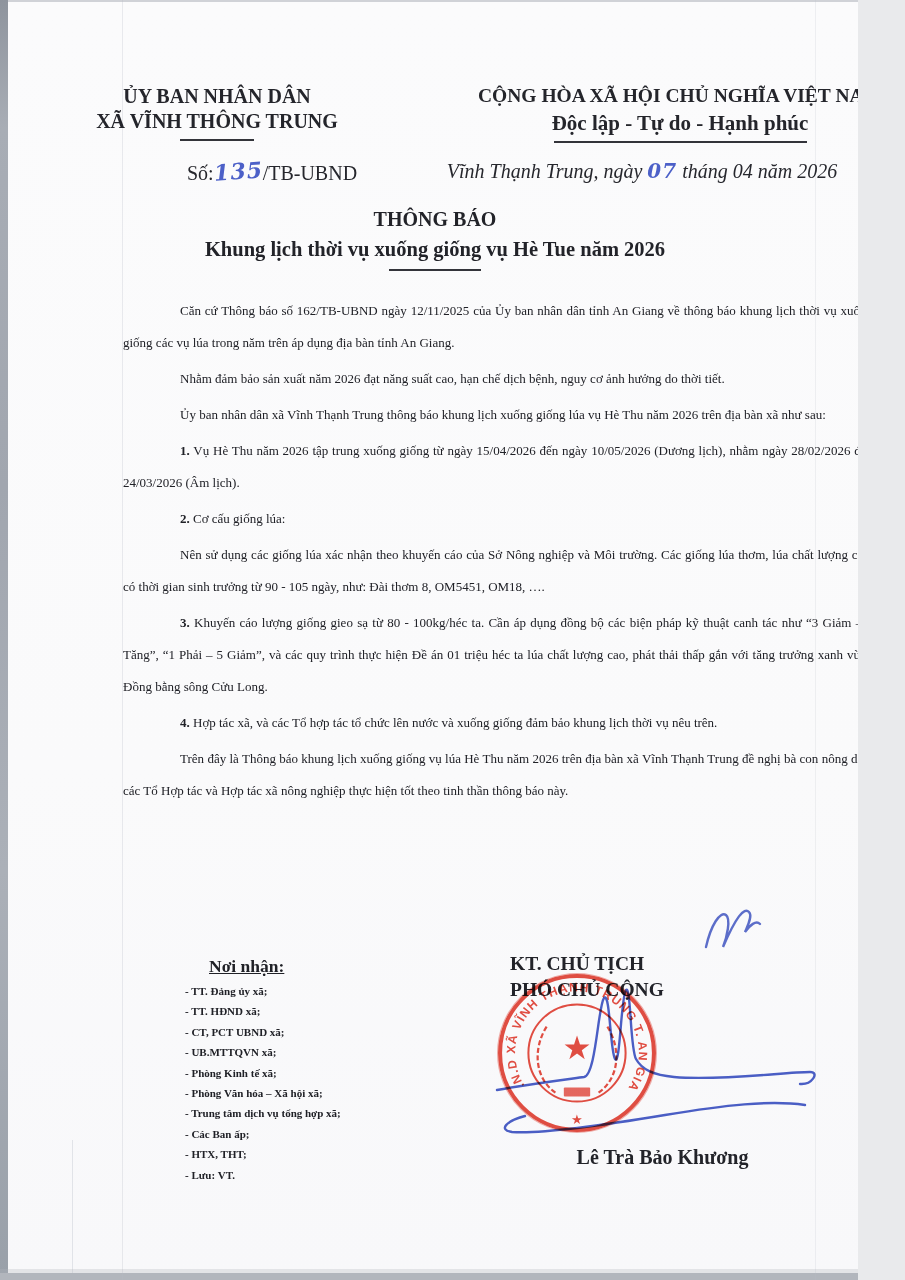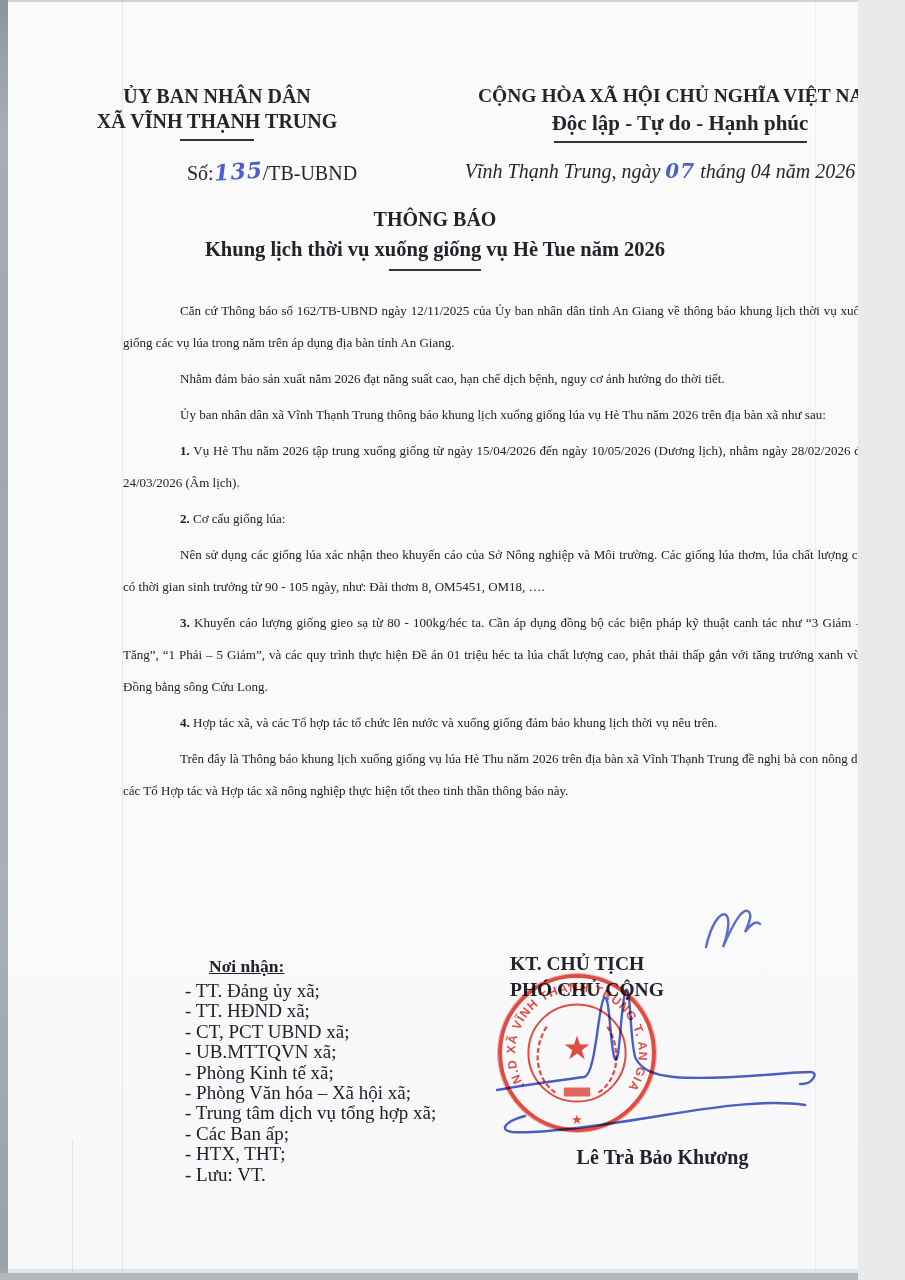--- a/index.html
+++ b/index.html
@@ -25,41 +25,41 @@
   .hdr-right{position:absolute;left:450px;top:84px;width:460px;text-align:center;color:#24252b;}
   .hdr-right .l1{font-weight:bold;font-size:19.5px;line-height:24px;}
   .hdr-right .l2{font-weight:bold;font-size:21px;line-height:26px;margin-top:2px;}
   .rule{height:0;border-bottom:2px solid #33343a;margin:5px auto 0;}
   .rule.left-rule{width:74px;}
   .rule.right-rule{width:253px;}
   .doc-number{position:absolute;left:187px;top:159px;font-size:20px;color:#26272d;}
   .hand{color:#4c60c8;font-style:italic;font-weight:bold;
     font-family:"DejaVu Serif", serif;letter-spacing:1px;}
   .doc-number .hand{font-size:22px;display:inline-block;transform:rotate(-4deg);position:relative;top:-1px;}
-  .date-line{position:absolute;left:430px;top:159px;width:460px;text-align:center;
+  .date-line{position:absolute;left:412px;top:159px;width:460px;text-align:center;
     font-style:italic;font-size:20px;color:#26272d;}
   .date-line .hand{font-size:20px;}
 
   
   .title{position:absolute;left:125px;top:206px;width:620px;text-align:center;
     font-weight:bold;color:#222329;}
   .title .t1{font-size:20px;line-height:26px;}
   .title .t2{font-size:20.5px;line-height:26px;margin-top:4px;}
   .title .rule{width:92px;margin-top:7px;}
 
   
   .body-text{position:absolute;left:123px;top:295px;width:750px;
     font-size:13px;line-height:32px;text-align:justify;color:#202127;}
   .body-text p{margin:0 0 4px 0;text-indent:57px;}
   .body-text b{font-weight:bold;}
 
   
   .recipients{position:absolute;left:185px;top:956px;width:320px;color:#202127;}
   .recipients .head{font-weight:bold;text-decoration:underline;font-size:17.5px;margin-bottom:4px;margin-left:24px;}
-  .recipients .item{font-size:19px;line-height:20.4px;}
+  .recipients .item{font-size:11px;line-height:20.4px;font-weight:bold;}
   .sig-titles{position:absolute;left:510px;top:951px;width:305px;text-align:left;
     font-weight:bold;font-size:19.5px;line-height:25.5px;color:#222329;}
   .sig-name{position:absolute;left:510px;top:1146px;width:305px;text-align:center;
     font-weight:bold;font-size:20px;color:#222329;}
 
   .seal{position:absolute;left:496px;top:972px;width:162px;height:162px;
     mix-blend-mode:multiply;opacity:.9;}
   .seal text{font-family:"Liberation Sans", sans-serif;}
   .signature{position:absolute;left:470px;top:958px;width:360px;height:185px;
     mix-blend-mode:multiply;}
@@ -74,21 +74,21 @@
   <div class="edge-left"></div>
   <div class="edge-top"></div>
   <div class="edge-bottom-fade"></div>
   <div class="edge-bottom"></div>
   <div class="fold f1"></div>
   <div class="fold f2"></div>
   <div class="fold f3"></div>
 
   <div class="hdr-left">
     <div>ỦY BAN NHÂN DÂN</div>
-    <div>XÃ VĨNH THẠNH TRUNG</div>
+    <div>XÃ VĨNH THÔNG TRUNG</div>
     <div class="rule left-rule"></div>
   </div>
 
   <div class="hdr-right">
     <div class="l1">CỘNG HÒA XÃ HỘI CHỦ NGHĨA VIỆT NAM</div>
     <div class="l2">Độc lập - Tự do - Hạnh phúc</div>
     <div class="rule right-rule"></div>
   </div>
 
   <div class="doc-number">

